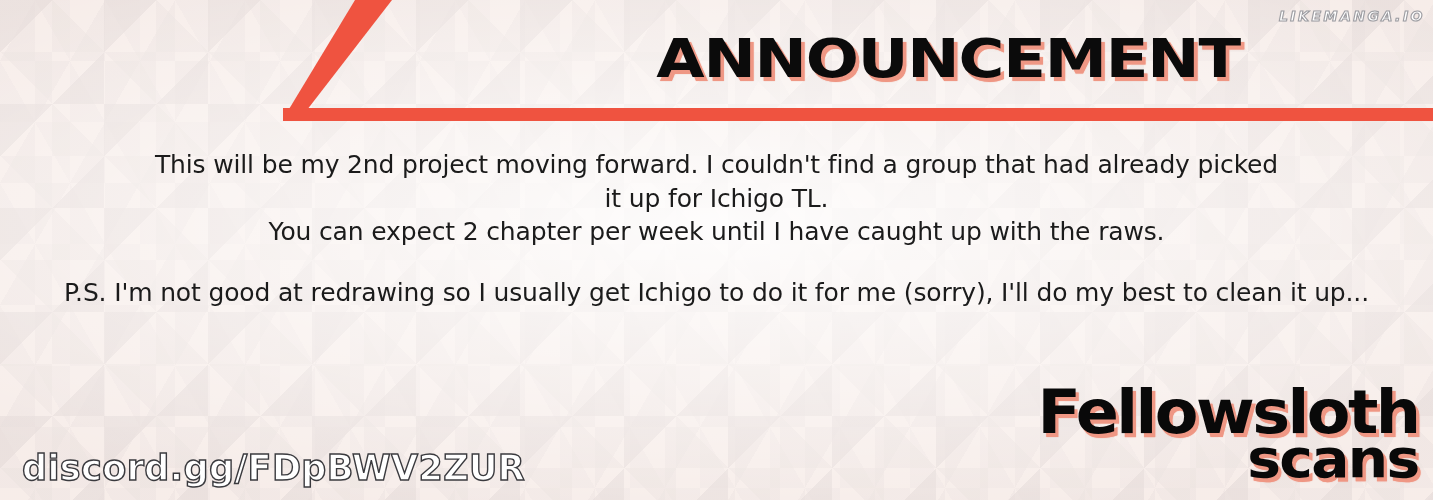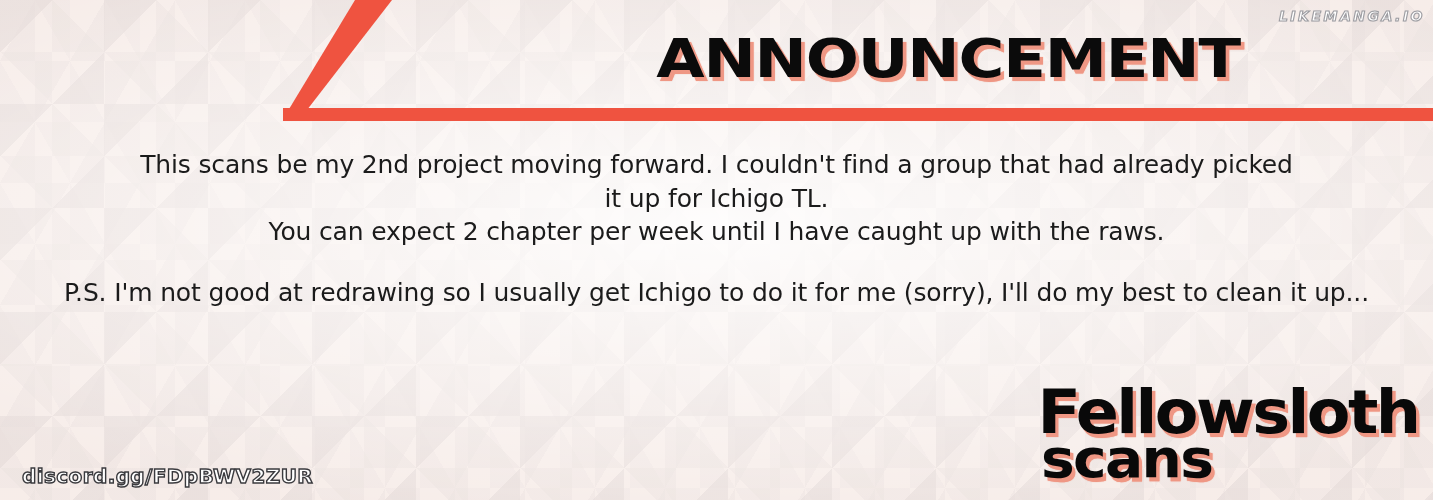--- a/index.html
+++ b/index.html
@@ -102,21 +102,21 @@
     letter-spacing: -0.15px;
   }
   #body-copy .para-gap { display: block; height: 27px; }
   #body-copy .ln { display: block; white-space: nowrap; }
 
   
   #brand {
     position: absolute;
     right: 14px;
     bottom: 14px;
-    text-align: left;
+    text-align: right;
     line-height: 1;
   }
   #brand-primary {
     font-family: "DejaVu Sans", sans-serif;
     font-weight: 700;
     font-size: 60px;
     letter-spacing: -2.4px;
     color: #090909;
     display: block;
     transform: scaleX(1.06);
@@ -140,21 +140,21 @@
        3px 4px 1px rgba(239,151,132,0.9);
   }
 
   
   #discord-link {
     position: absolute;
     left: 22px;
     bottom: 12px;
     font-family: "DejaVu Sans", sans-serif;
     font-weight: 700;
-    font-size: 20px;
+    font-size: 35px;
     letter-spacing: 0.4px;
     color: #ffffff;
     -webkit-text-stroke: 1.4px #3a3a3e;
     white-space: nowrap;
     margin-top: 14px;
   }
 </style>
 </head>
 <body>
 
@@ -168,21 +168,21 @@
     <rect x="283" y="108" width="1150" height="13" fill="#ef5340"></rect>
   </svg>
 
   <div id="title-wrap">
     <div id="title-text">announcement</div>
   </div>
 
   <div id="watermark">LIKEMANGA.IO</div>
 
   <div id="body-copy">
-    <span class="ln">This scans be my 2nd project moving forward. I couldn't find a group that had already picked</span>
+    <span class="ln">This will be my 2nd project moving forward. I couldn't find a group that had already picked</span>
     <span class="ln">it up for Ichigo TL.</span>
     <span class="ln">You can expect 2 chapter per week until I have caught up with the raws.</span>
     <span class="para-gap"></span>
     <span class="ln">P.S. I'm not good at redrawing so I usually get Ichigo to do it for me (sorry), I'll do my best to clean it up...</span>
   </div>
 
   <div id="brand">
     <span id="brand-primary">Fellowsloth</span>
     <span id="brand-secondary">scans</span>
   </div>

